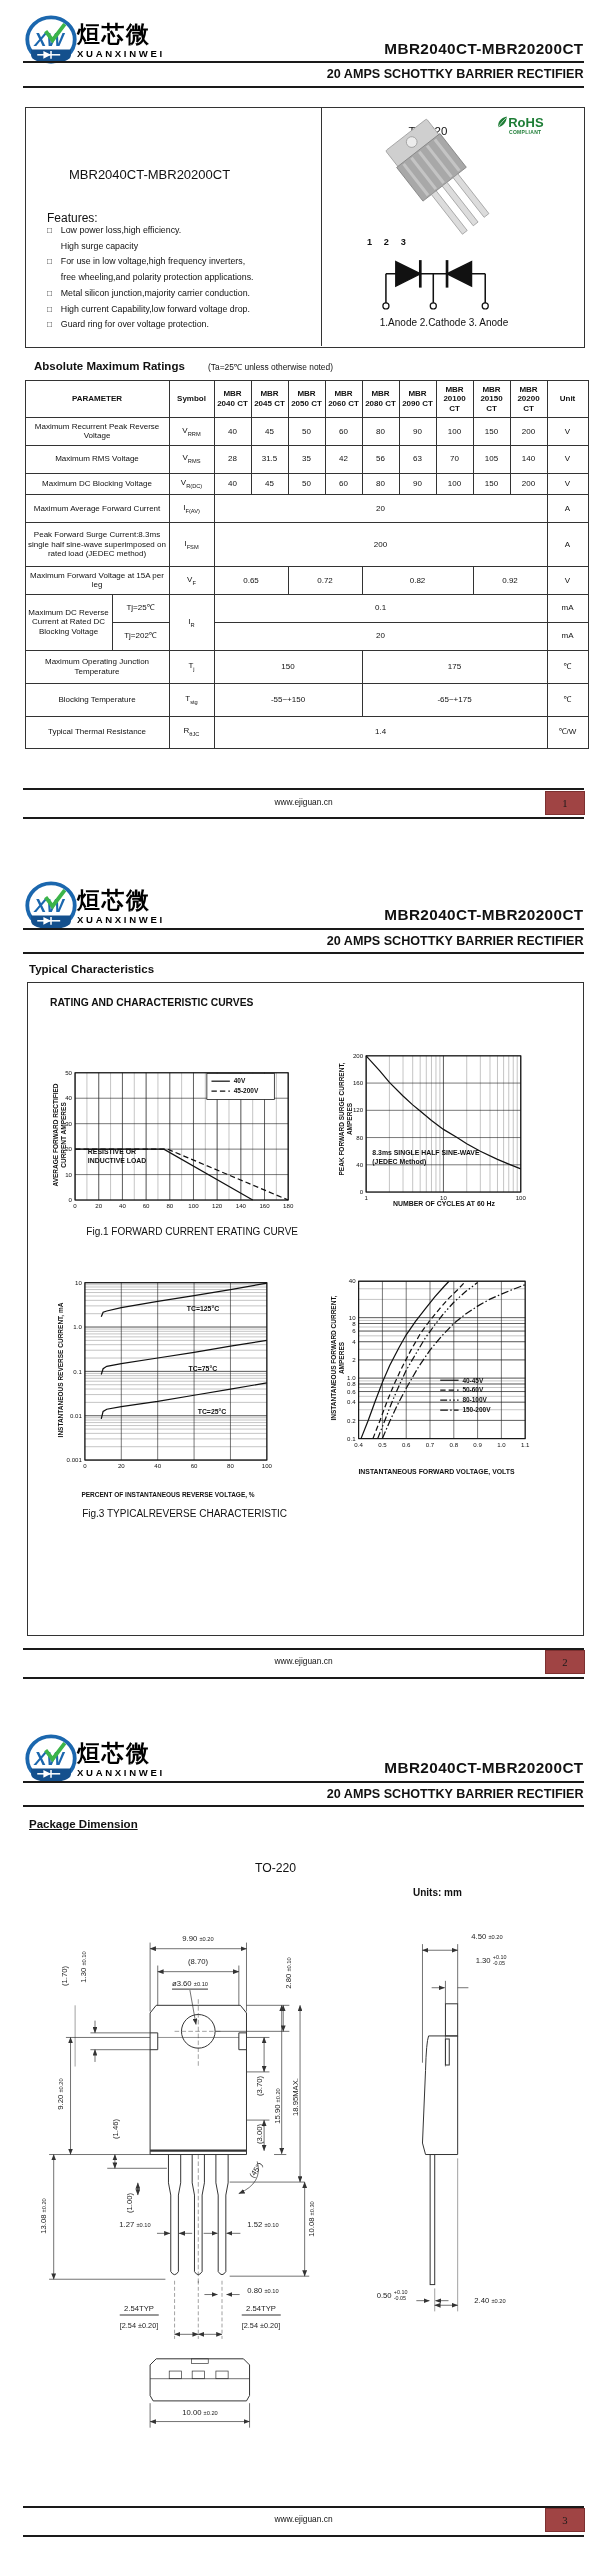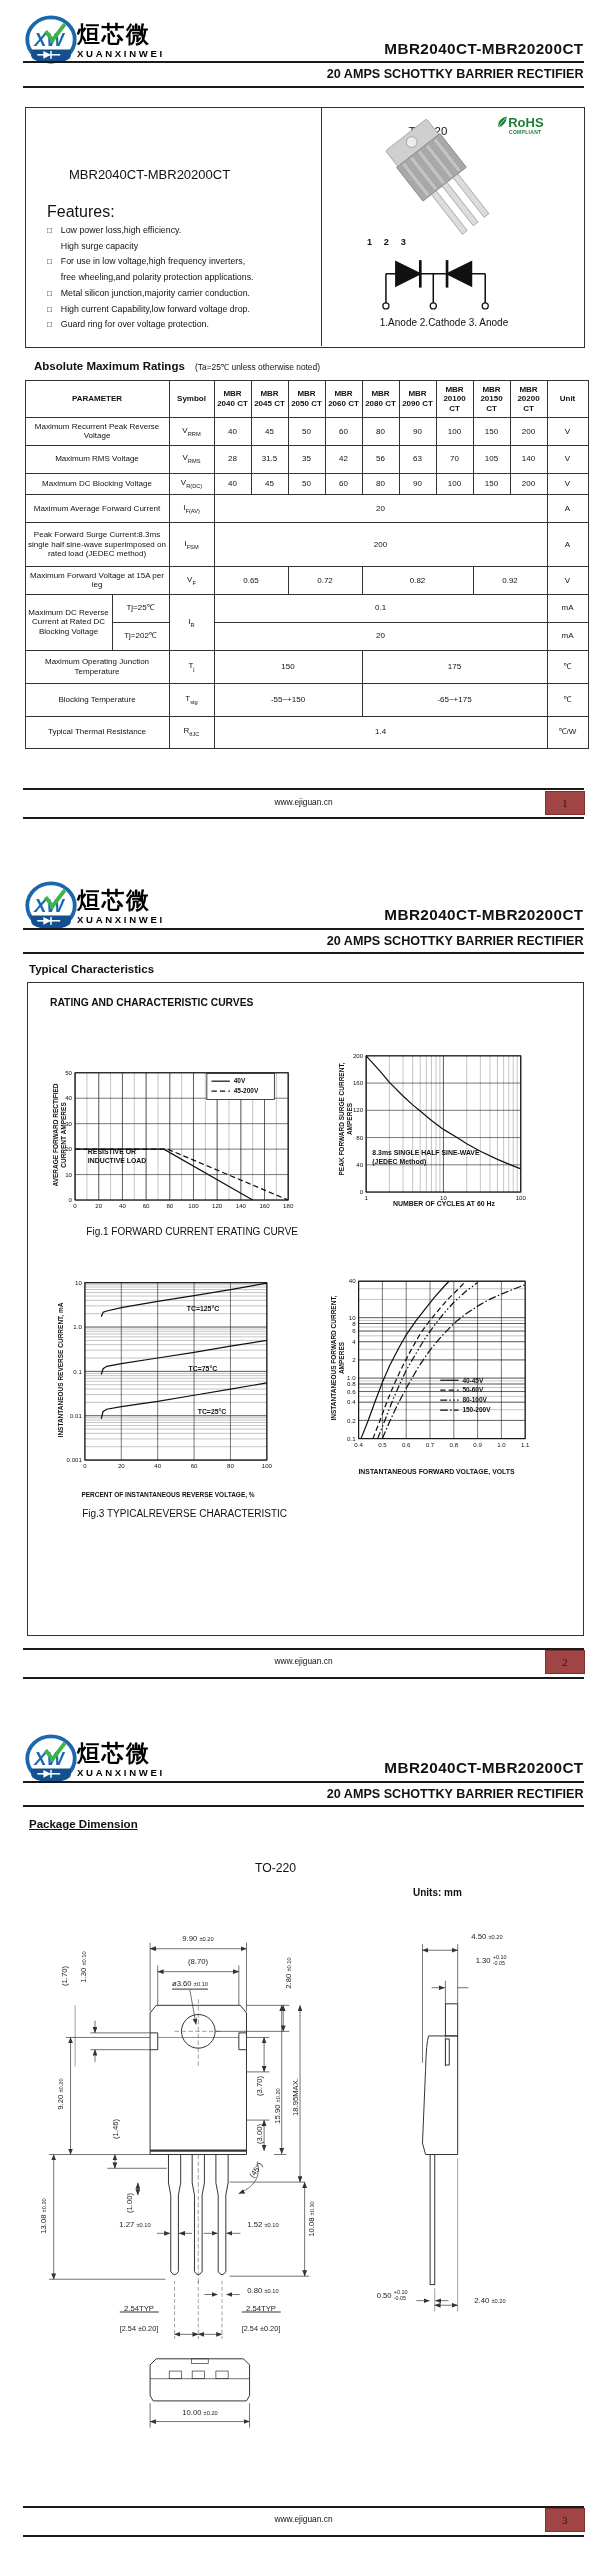--- a/index.html
+++ b/index.html
@@ -26,21 +26,21 @@
   svg .leg{font-size:8.5px;fill:#111;font-weight:600;}
   svg .ann{font-size:9px;font-weight:700;fill:#111;}
   .ylab{position:absolute;transform:translate(-50%,-50%) rotate(-90deg);font-size:6.5px;font-weight:600;text-align:center;line-height:1.25;}
   .xlab{position:absolute;text-align:center;font-size:6.9px;font-weight:600;}
   .figcap{position:absolute;text-align:right;font-size:10px;color:#111;line-height:1.55;}
   .dim{position:absolute;transform:translate(-50%,-50%);white-space:nowrap;font-size:7.7px;color:#222;}
   .dim .dt{font-size:5.7px;}
   .dim.rot{transform:translate(-50%,-50%) rotate(-90deg);}
   .dim .stk{display:inline-flex;flex-direction:column;font-size:5.4px;line-height:1.05;vertical-align:middle;font-style:normal;}
   .dim .stk i{font-style:normal;}
-  .dim.brk{border-top:0.8px solid #333;padding-top:11px;font-size:7.3px;}
+  .dim.brk{border-top:0.8px solid #333;padding-top:5px;font-size:7.3px;}
   .rohs{color:#1e7d36;line-height:1;}
   .rohs .r1{font-size:13px;font-weight:800;}
   .rohs .r2{font-size:5px;font-weight:700;letter-spacing:0.3px;}
 </style>
 </head>
 <body>
 
 <div id="page">
 
   <div>
@@ -58,21 +58,21 @@
     <div class="part-title" style="top:40px">MBR2040CT-MBR20200CT</div>
     <div class="rule" style="top:61px;height:2.3px"></div>
     <div class="subtitle" style="top:67px">20 AMPS SCHOTTKY BARRIER RECTIFIER</div>
     <div class="rule" style="top:86px;height:1.9px"></div>
   </div>
 
   <div class="boxed" style="left:24.5px;top:107px;width:558px;height:239px"></div>
   <div class="abs" style="left:321px;top:107px;width:0;height:239px;border-left:1.1px solid #333"></div>
 
   <div class="abs" style="left:69px;top:167px;font-size:13px">MBR2040CT-MBR20200CT</div>
-  <div class="abs" style="left:47px;top:203px;font-size:16px">Features:</div>
+  <div class="abs" style="left:47px;top:211px;font-size:12px">Features:</div>
   <div class="abs" style="left:47px;top:223px;width:268px">
     <div class="feat"><span class="cb">□</span><span>Low power loss,high efficiency.</span></div>
     <div class="feat cont"><span>High surge capacity</span></div>
     <div class="feat"><span class="cb">□</span><span>For use in low voltage,high frequency inverters,</span></div>
     <div class="feat cont"><span>free wheeling,and polarity protection applications.</span></div>
     <div class="feat"><span class="cb">□</span><span>Metal silicon junction,majority carrier conduction.</span></div>
     <div class="feat"><span class="cb">□</span><span>High current Capability,low forward voltage drop.</span></div>
     <div class="feat"><span class="cb">□</span><span>Guard ring for over voltage protection.</span></div>
   </div>
 
@@ -113,21 +113,21 @@
       <circle cx="505" cy="400" r="4" fill="#fff" stroke-width="1.6"></circle>
       <circle cx="567" cy="400" r="4" fill="#fff" stroke-width="1.6"></circle>
       <circle cx="635" cy="400" r="4" fill="#fff" stroke-width="1.6"></circle>
     </g>
   </svg>
   <div class="abs" style="left:367px;top:237px;width:69px;font-size:9.2px;font-weight:700;letter-spacing:4.6px">1 2 3</div>
   <div class="abs" style="left:329px;top:317px;width:230px;text-align:center;font-size:10px">1.Anode   2.Cathode   3. Anode</div>
 
   <div class="sec-head" style="left:34px;top:360px">
     <span>Absolute Maximum Ratings</span>
-    <span style="font-weight:400;font-size:8.4px;margin-left:7px">(Ta=25℃ unless otherwise noted)</span>
+    <span style="font-weight:400;font-size:8.4px;margin-left:20px">(Ta=25℃ unless otherwise noted)</span>
   </div>
 
   <table class="ratings">
     <colgroup>
       <col style="width:87px">
         <col style="width:57px">
         <col style="width:45px">
       <col style="width:37px">
         <col style="width:37px">
         <col style="width:37px">

